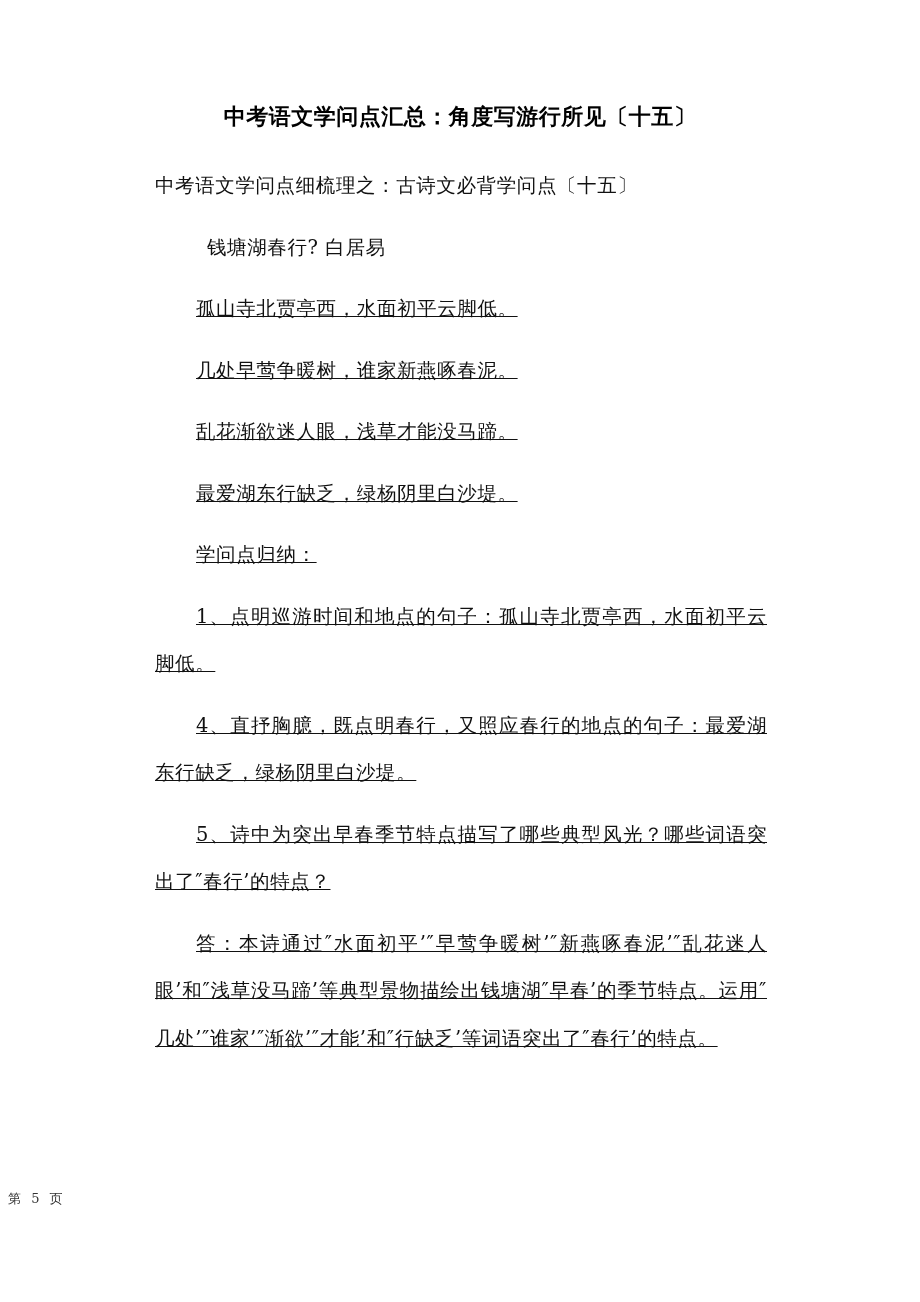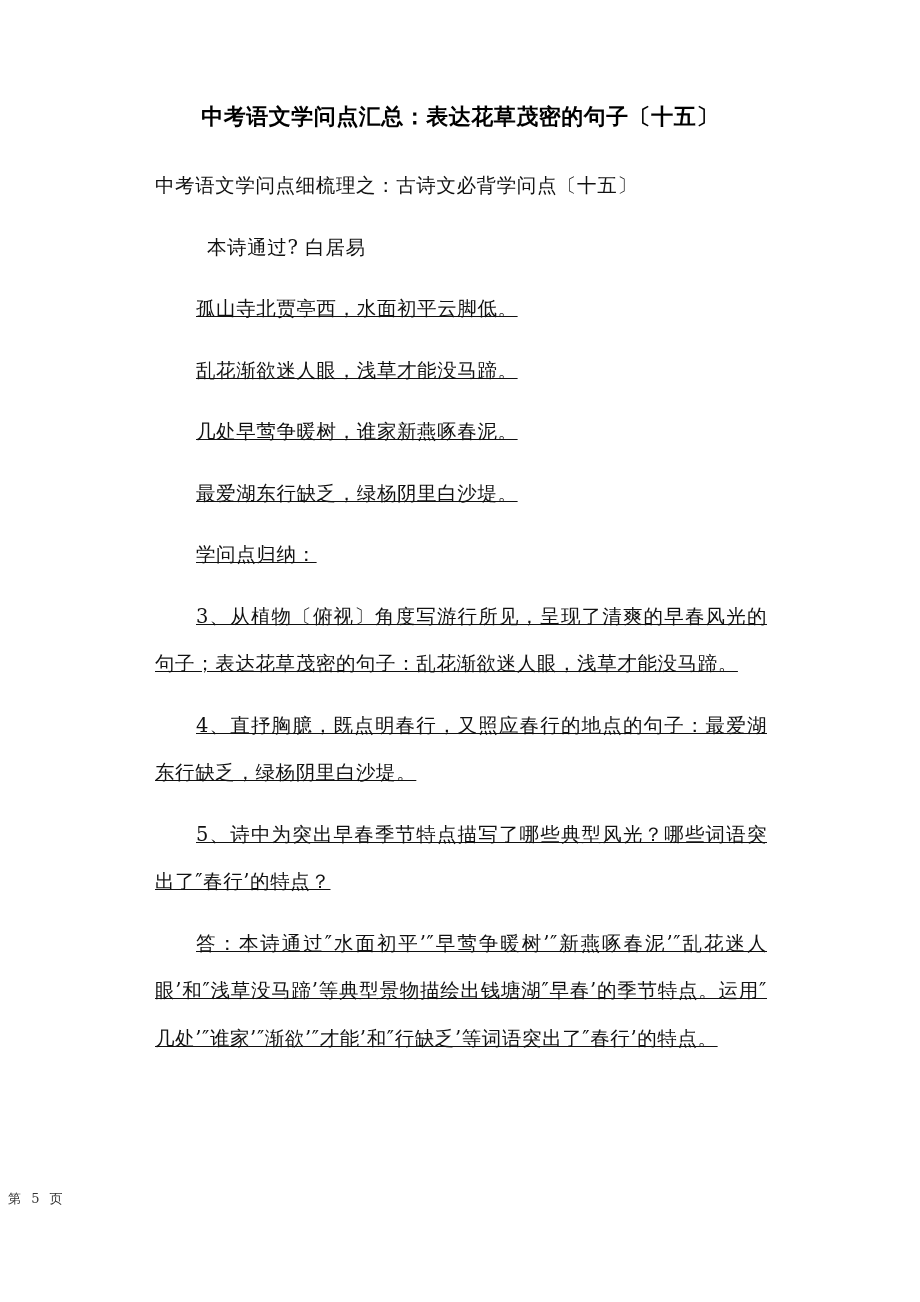--- a/index.html
+++ b/index.html
@@ -59,30 +59,30 @@
       font-size: 13px;
       color: #333333;
       letter-spacing: 3px;
       padding-left: 8px;
     }
   </style>
 </head>
 <body>
 
 <div class="page">
-  <div class="title">中考语文学问点汇总：表达花草茂密的句子〔十五〕</div>
+  <div class="title">中考语文学问点汇总：角度写游行所见〔十五〕</div>
 
   <div class="body">
     <p>中考语文学问点细梳理之：古诗文必背学问点〔十五〕</p>
-    <p class="indent-title">本诗通过? 白居易</p>
+    <p class="indent-title">钱塘湖春行? 白居易</p>
     <p class="indent">孤山寺北贾亭西，水面初平云脚低。</p>
+    <p class="indent">几处早莺争暖树，谁家新燕啄春泥。</p>
     <p class="indent">乱花渐欲迷人眼，浅草才能没马蹄。</p>
-    <p class="indent">几处早莺争暖树，谁家新燕啄春泥。</p>
     <p class="indent">最爱湖东行缺乏，绿杨阴里白沙堤。</p>
     <p class="indent">学问点归纳：</p>
-    <p class="indent">3、从植物〔俯视〕角度写游行所见，呈现了清爽的早春风光的句子；表达花草茂密的句子：乱花渐欲迷人眼，浅草才能没马蹄。</p>
+    <p class="indent">1、点明巡游时间和地点的句子：孤山寺北贾亭西，水面初平云脚低。</p>
     <p class="indent">4、直抒胸臆，既点明春行，又照应春行的地点的句子：最爱湖东行缺乏，绿杨阴里白沙堤。</p>
     <p class="indent">5、诗中为突出早春季节特点描写了哪些典型风光？哪些词语突出了″春行’的特点？</p>
     <p class="indent">答：本诗通过″水面初平’″早莺争暖树’″新燕啄春泥’″乱花迷人眼’和″浅草没马蹄’等典型景物描绘出钱塘湖″早春’的季节特点。运用″几处’″谁家’″渐欲’″才能’和″行缺乏’等词语突出了″春行’的特点。</p>
   </div>
 
   <div class="footer">第 5 页</div>
 </div>
 
 </body></html>

